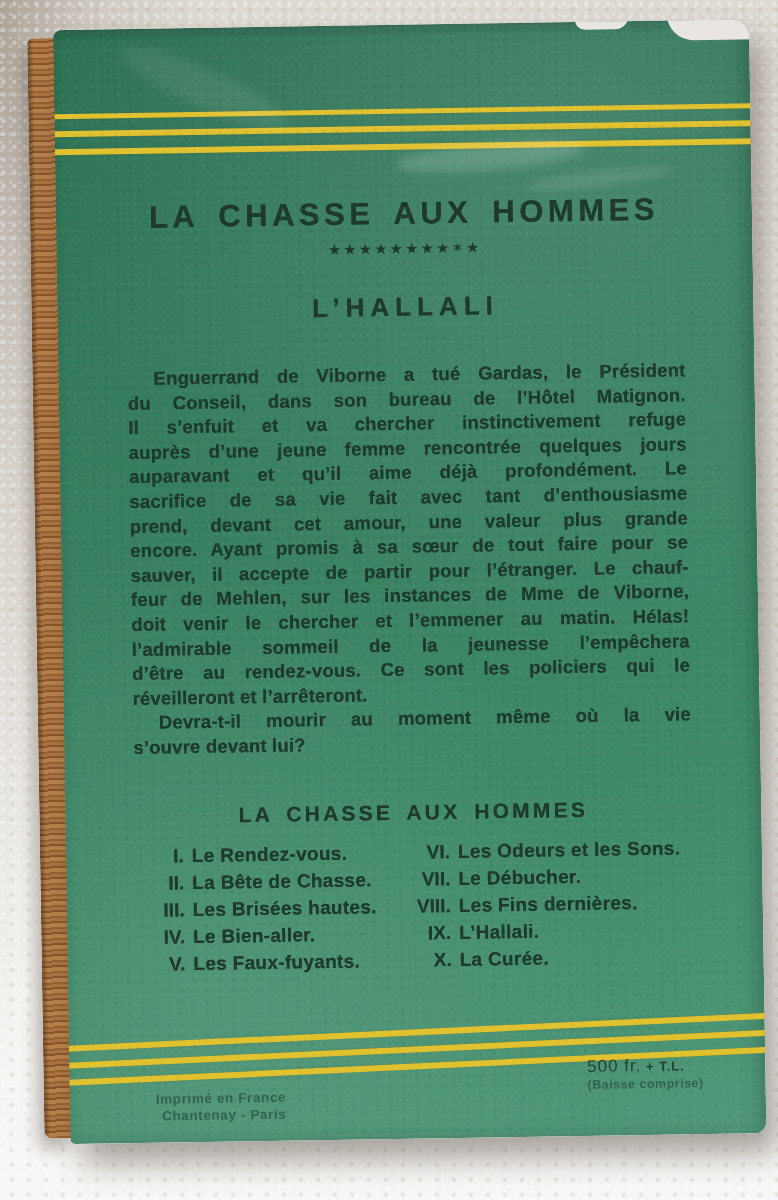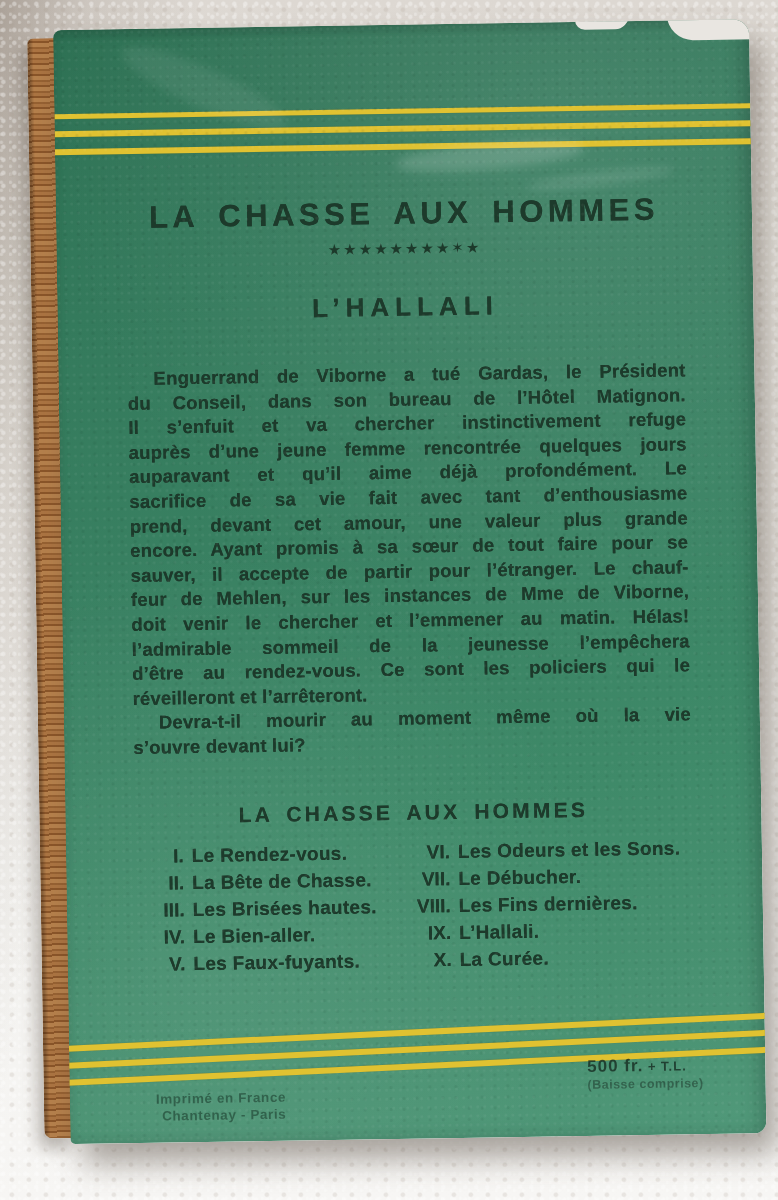--- a/index.html
+++ b/index.html
@@ -80,21 +80,21 @@
   .toc .col{display:grid;grid-template-columns:auto auto;column-gap:8px;}
   .toc .col.right{grid-template-columns:auto auto;}
   .toc .num{text-align:right;min-width:36px;}
   .toc .col.right .num{min-width:50px;}
   .toc .t{text-align:left;letter-spacing:.3px;}
   
   .imprint{position:absolute;left:86px;bottom:18px;font-size:13.5px;font-weight:700;
     line-height:17px;color:rgba(24,54,40,.55);letter-spacing:.6px;}
   .imprint .l2{padding-left:6px;}
   .price{position:absolute;right:62px;bottom:44px;text-align:left;color:rgba(22,44,34,.8);}
-  .price .amount{font-size:17px;font-weight:700;letter-spacing:1px;}
+  .price .amount{font-size:17px;font-weight:400;letter-spacing:1px;}
   .price .tax{font-size:13px;font-weight:700;letter-spacing:1px;}
   .price .note{font-size:12.5px;font-weight:700;color:rgba(22,44,34,.48);letter-spacing:.5px;margin-top:1px;}
 </style>
 </head>
 <body>
 
 <div class="scene">
   <div class="fabric-texture"></div>
 </div>
 

